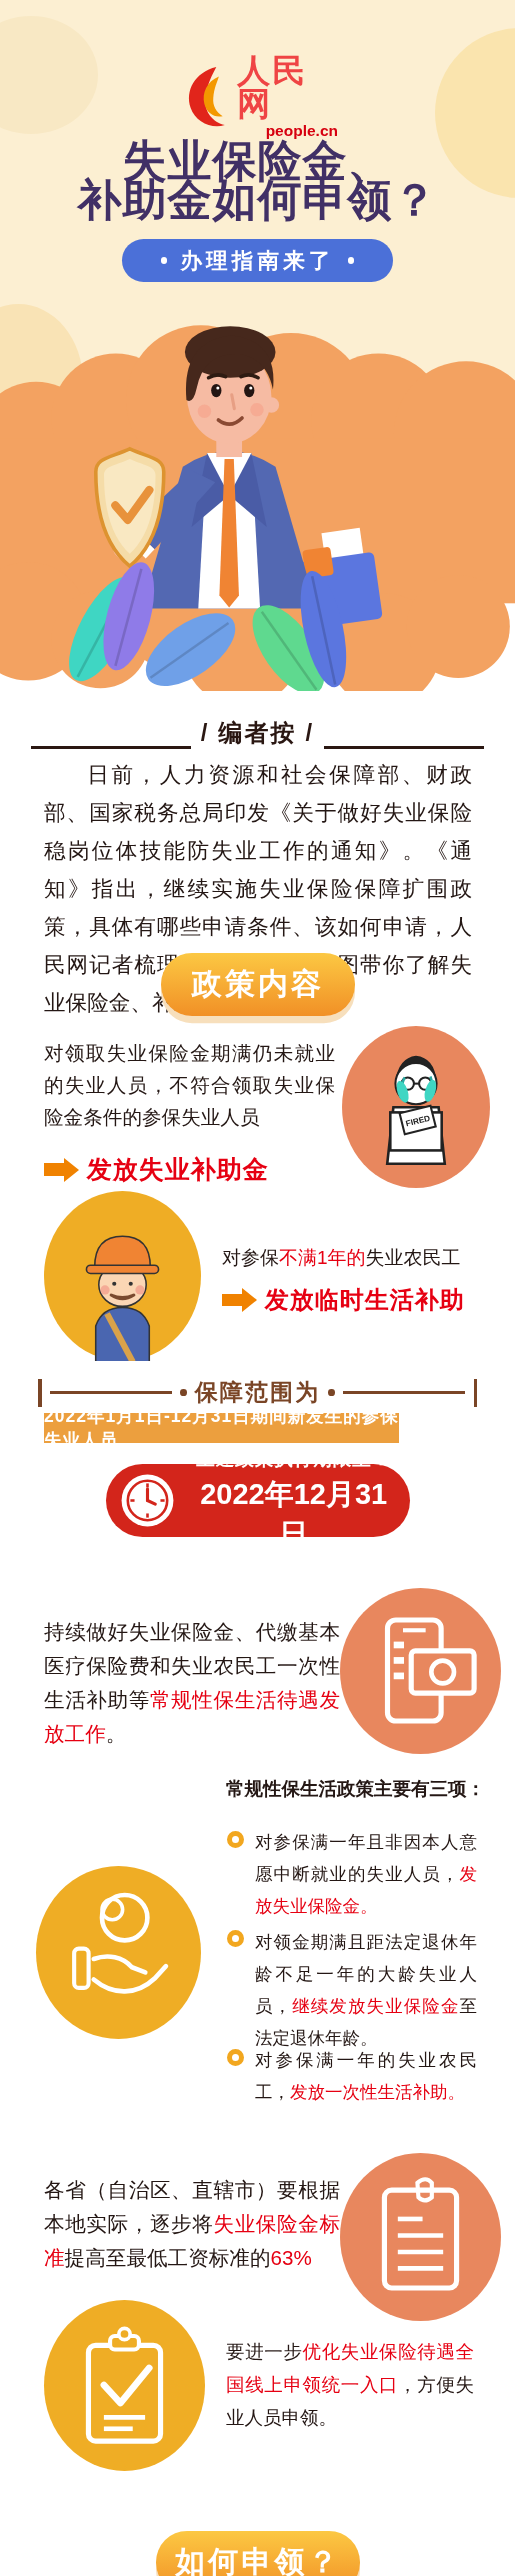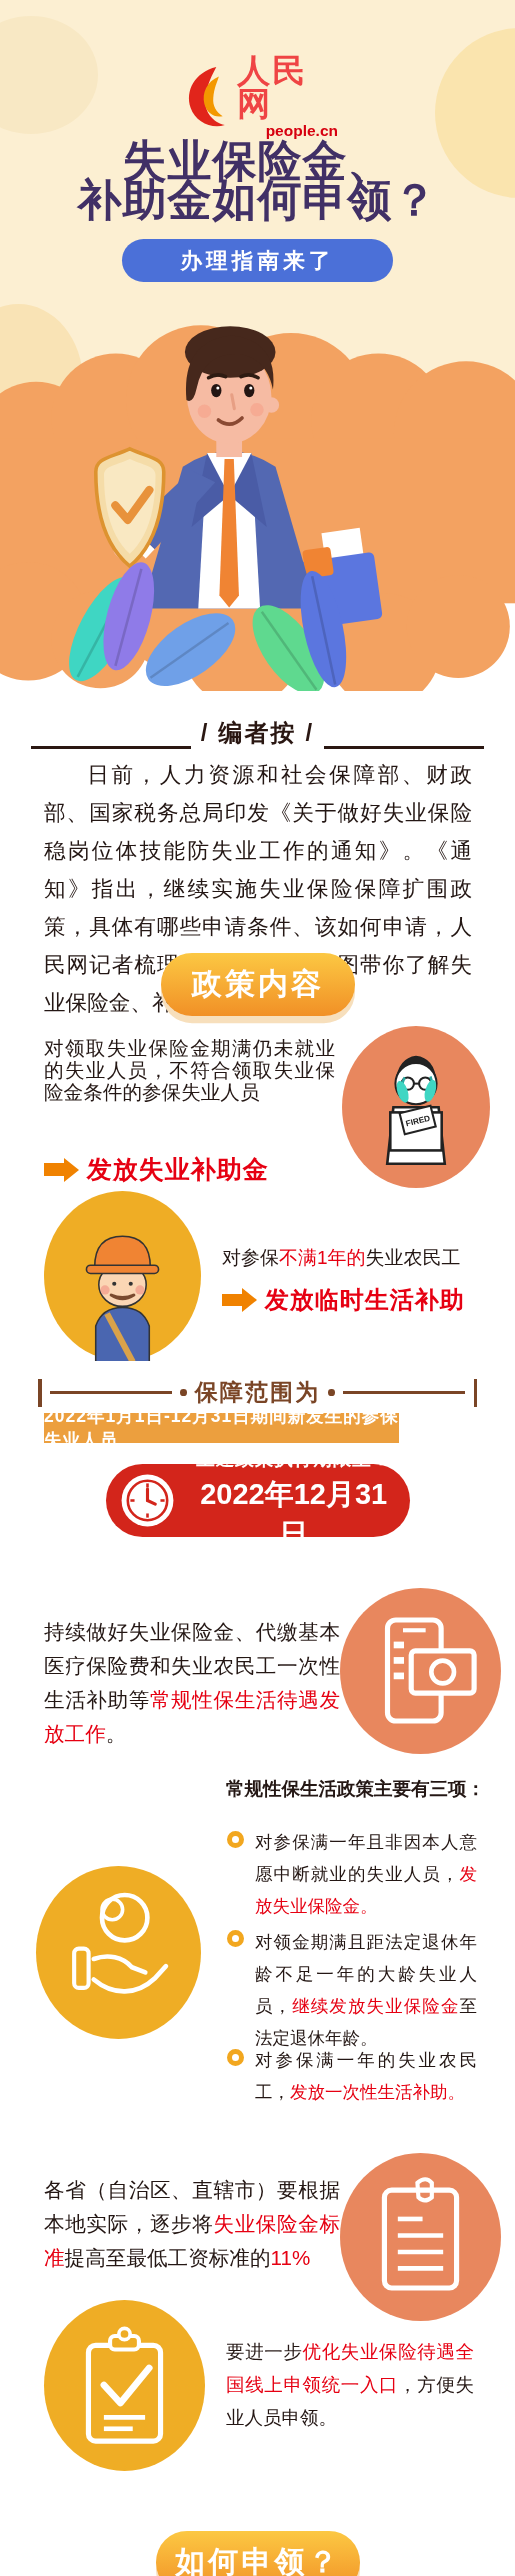--- a/index.html
+++ b/index.html
@@ -11,21 +11,21 @@
   .blob{border-radius:50%;}
   
   .logo-top{top:52px;left:183px;width:155px;height:88px;display:flex;align-items:center;gap:7.2px;}
   .logo-txt{display:flex;flex-direction:column;align-items:flex-end;line-height:1;}
   .logo-cn{color:#ef4444;font-weight:900;}
   .logo-en{color:#D6000F;font-weight:700;margin-top:3.1px;}
   .logo-top .logo-cn{font-size:33px;letter-spacing:2.1px;}
   .logo-top .logo-en{font-size:15.5px;}
   
   .title{left:0;width:515px;text-align:center;color:#413066;font-size:44px;font-weight:900;letter-spacing:1px;line-height:52px;}
-  .badge{top:239px;left:122px;width:271px;height:43px;background:#4B70D8;border-radius:21.6px;display:flex;align-items:center;justify-content:center;gap:13.4px;flex-direction:column;}
+  .badge{top:239px;left:122px;width:271px;height:43px;background:#4B70D8;border-radius:21.6px;display:flex;align-items:center;justify-content:center;gap:13.4px;}
   .badge .txt{color:#fff;font-size:21.6px;font-weight:800;letter-spacing:4.1px;}
   .dot-w{width:6.2px;height:6.2px;border-radius:50%;background:#fff;}
   
   .ed-head{top:717px;left:0;width:515px;display:flex;align-items:flex-end;justify-content:center;gap:10.3px;}
   .ed-line{width:160px;height:2.6px;background:#2A1712;}
   .ed-title{color:#2A1712;font-size:24px;font-weight:900;letter-spacing:2.1px;}
   .para{color:#241714;text-align:justify;}
   .ed-body{top:756px;left:44px;width:428px;font-size:21.6px;line-height:38px;text-indent:2em;}
   
   .sec-btn{left:161px;width:194px;height:63px;border-radius:31px;background:linear-gradient(180deg,#FCC843 0%,#F19026 100%);box-shadow:0 7.2px 0 #F7DFBC;display:flex;align-items:center;justify-content:center;color:#fff;font-size:30px;font-weight:900;letter-spacing:3.1px;}
@@ -164,21 +164,21 @@
     <div class="ed-line"></div>
     <div class="ed-title">/ 编者按 /</div>
     <div class="ed-line"></div>
   </div>
   <div class="abs para ed-body">日前，人力资源和社会保障部、财政部、国家税务总局印发《关于做好失业保险稳岗位体技能防失业工作的通知》。《通知》指出，继续实施失业保险保障扩围政策，具体有哪些申请条件、该如何申请，人民网记者梳理了相关材料，一图带你了解失业保险金、补助金申领全攻略！</div>
 
   <div class="abs sec-btn" style="top:953px;">
     <span>政策内容</span>
   </div>
 
-  <div class="abs para" style="top:1037px;left:44px;width:291px;font-size:19.6px;line-height:22px;">对领取失业保险金期满仍未就业的失业人员，不符合领取失业保险金条件的参保失业人员</div>
+  <div class="abs para" style="top:1037px;left:44px;width:291px;font-size:19.6px;line-height:32px;">对领取失业保险金期满仍未就业的失业人员，不符合领取失业保险金条件的参保失业人员</div>
   <div class="abs result-row" style="top:1153px;left:44px;text-align:right;">
     <span style="display:flex;align-items:center;">
         <span class="arrow-bar"></span>
         <span class="arrow-r"></span>
       </span>
     <span class="result-txt">发放失业补助金</span>
   </div>
   <div class="abs ellipse salmon" style="top:1026px;left:342px;width:148px;height:162px;">
     <svg width="148" height="162" viewBox="0 0 288 315">
       <path d="M104,108 Q110,62 144,58 Q180,62 184,108 Q160,80 124,80 Z" fill="#222"></path>
@@ -285,21 +285,21 @@
   <div class="abs ring" style="top:1930px;left:227px;"></div>
   <div class="abs bullet-txt" style="top:1926px;left:255px;">
     <span>对领金期满且距法定退休年龄不足一年的大龄失业人员，</span><span class="red">继续发放失业保险金</span><span>至法定退休年龄。</span>
   </div>
   <div class="abs ring" style="top:2049px;left:227px;"></div>
   <div class="abs bullet-txt" style="top:2044px;left:255px;">
     <span>对参保满一年的失业农民工，</span><span class="red">发放一次性生活补助。</span>
   </div>
 
   <div class="abs para" style="top:2173px;left:44px;width:296px;font-size:20.6px;line-height:34px;">
-    <span>各省（自治区、直辖市）要根据本地实际，逐步将</span><span class="red">失业保险金标准</span><span>提高至最低工资标准的</span><span class="red">11%</span>
+    <span>各省（自治区、直辖市）要根据本地实际，逐步将</span><span class="red">失业保险金标准</span><span>提高至最低工资标准的</span><span class="red">63%</span>
   </div>
   <div class="abs ellipse salmon" style="top:2153px;left:340px;width:161px;height:168px;">
     <svg width="161" height="168" viewBox="0 0 312 326">
       <rect x="86" y="72" width="140" height="190" rx="14" fill="none" stroke="#fff" stroke-width="10"></rect>
       <path d="M150,58 Q166,44 178,58 L178,86 Q164,98 152,86 Z" fill="none" stroke="#fff" stroke-width="8"></path>
       <line x1="112" y1="128" x2="160" y2="128" stroke="#fff" stroke-width="9"></line>
       <line x1="112" y1="160" x2="200" y2="160" stroke="#fff" stroke-width="9"></line>
       <line x1="112" y1="192" x2="200" y2="192" stroke="#fff" stroke-width="9"></line>
       <line x1="112" y1="224" x2="200" y2="224" stroke="#fff" stroke-width="9"></line>
     </svg>

